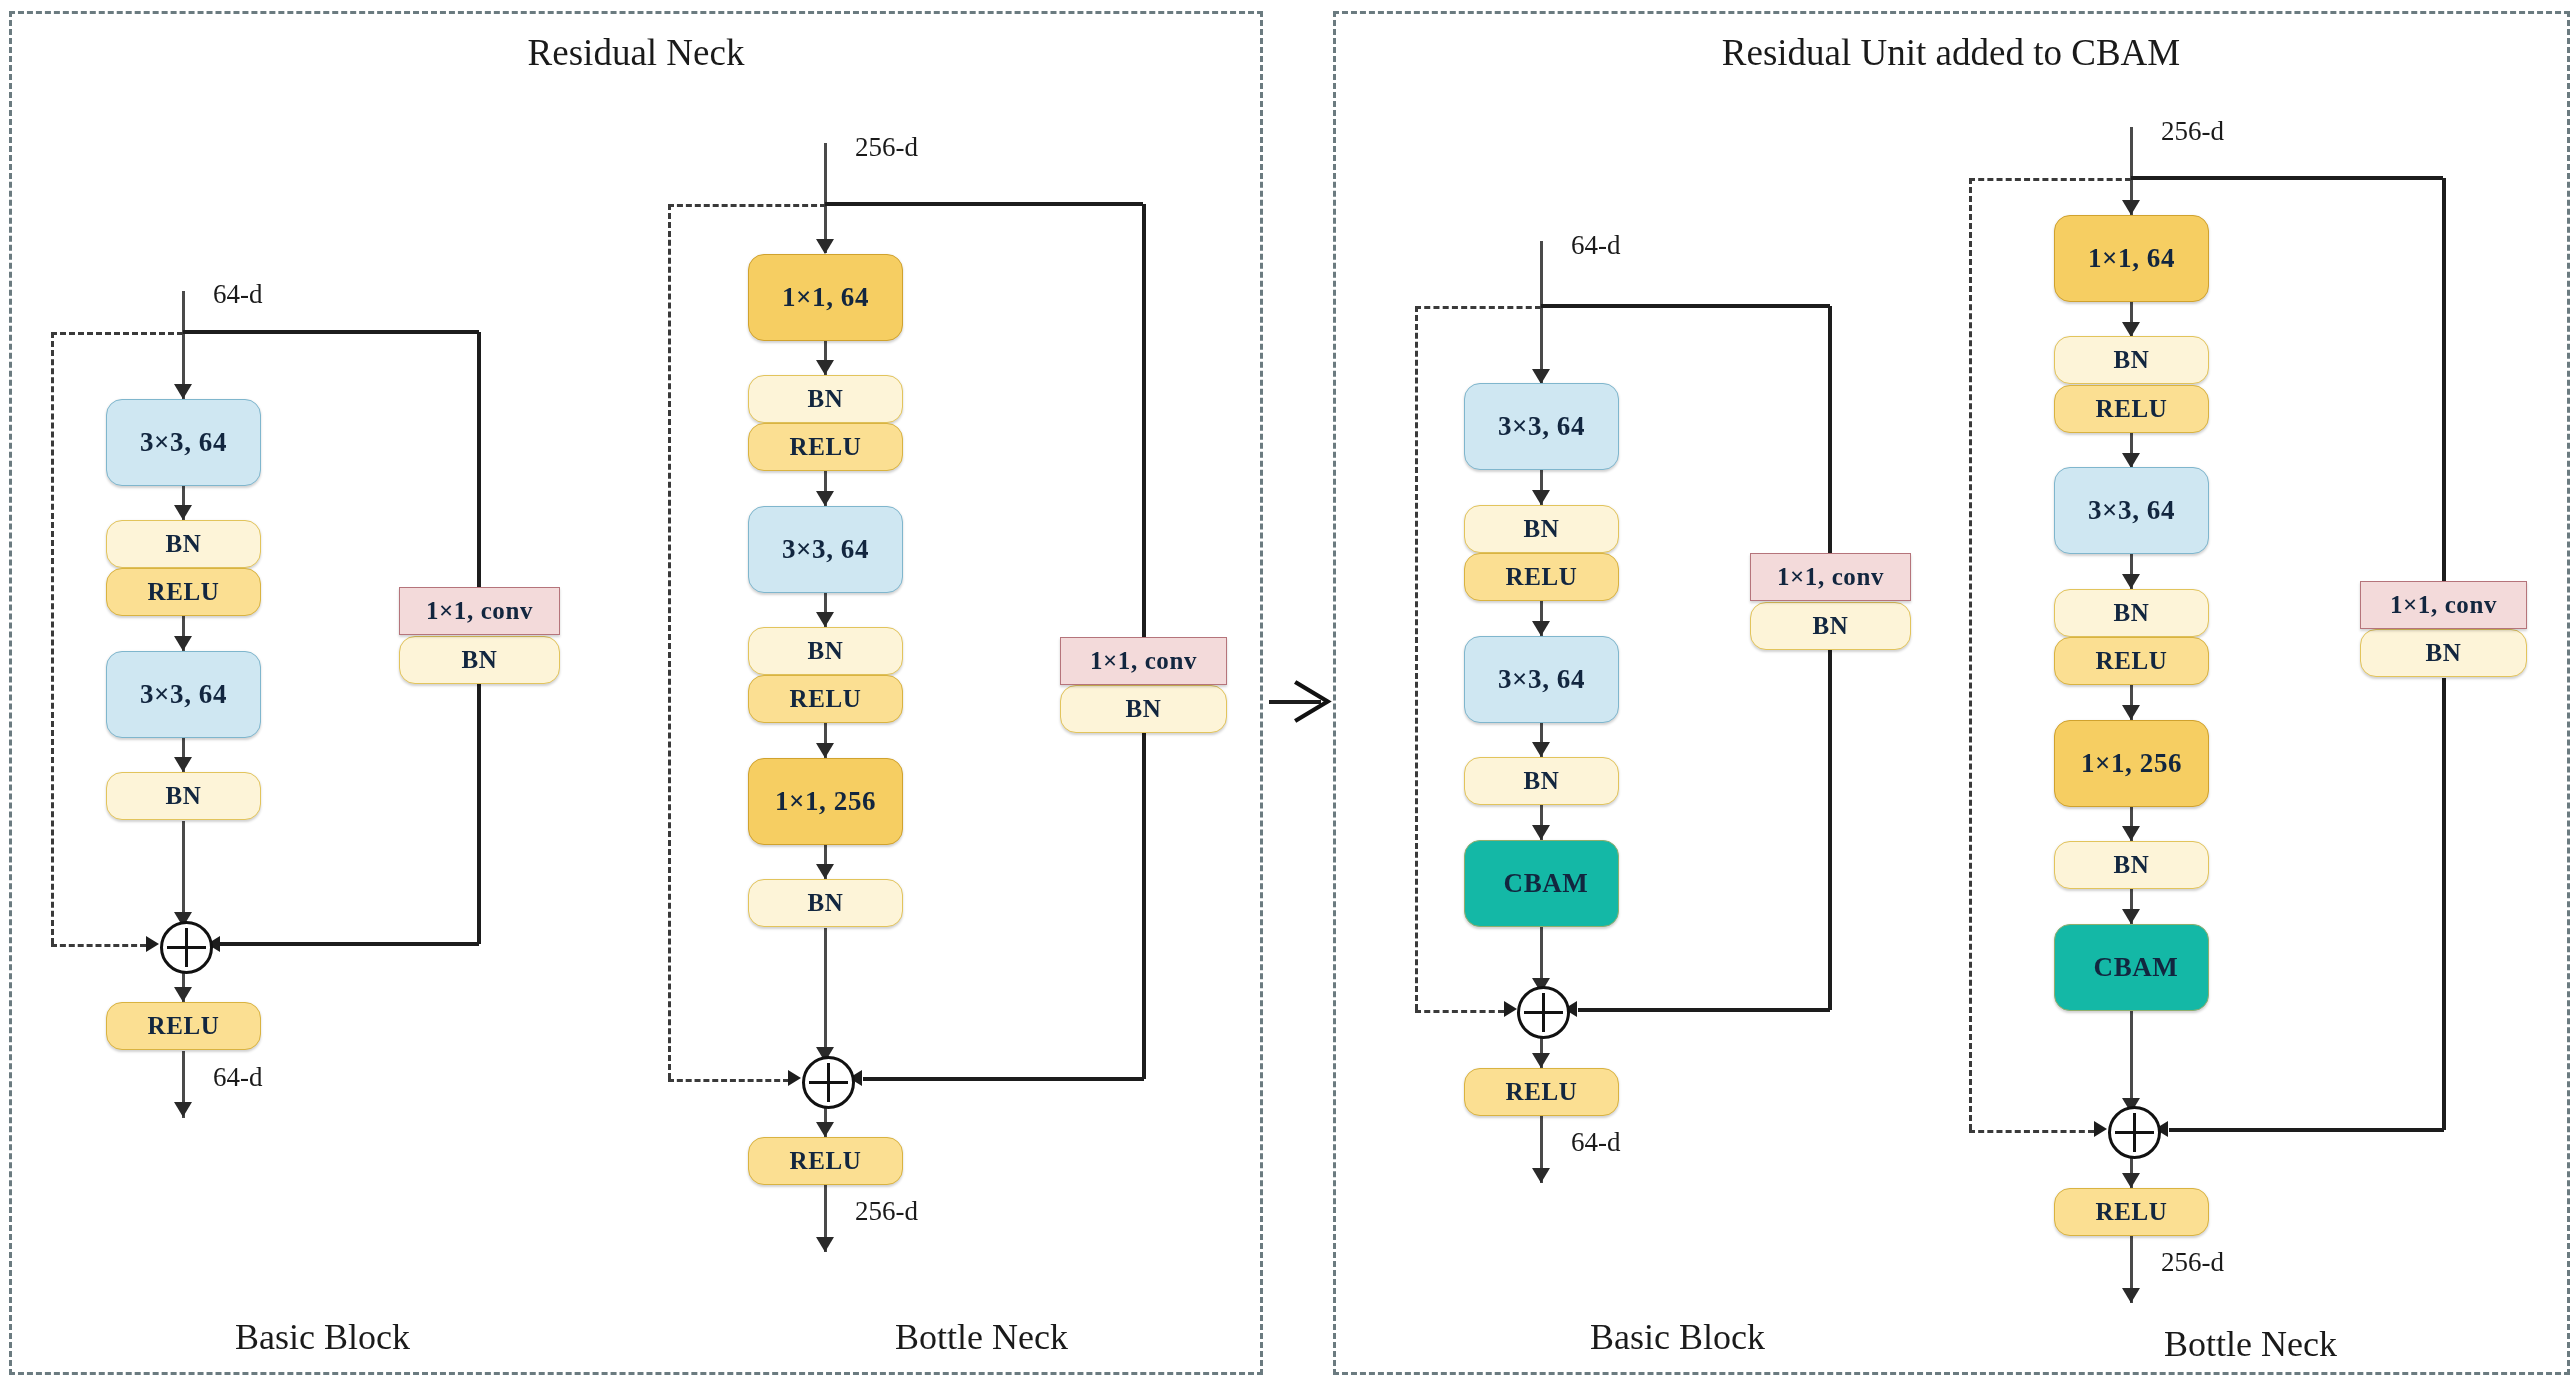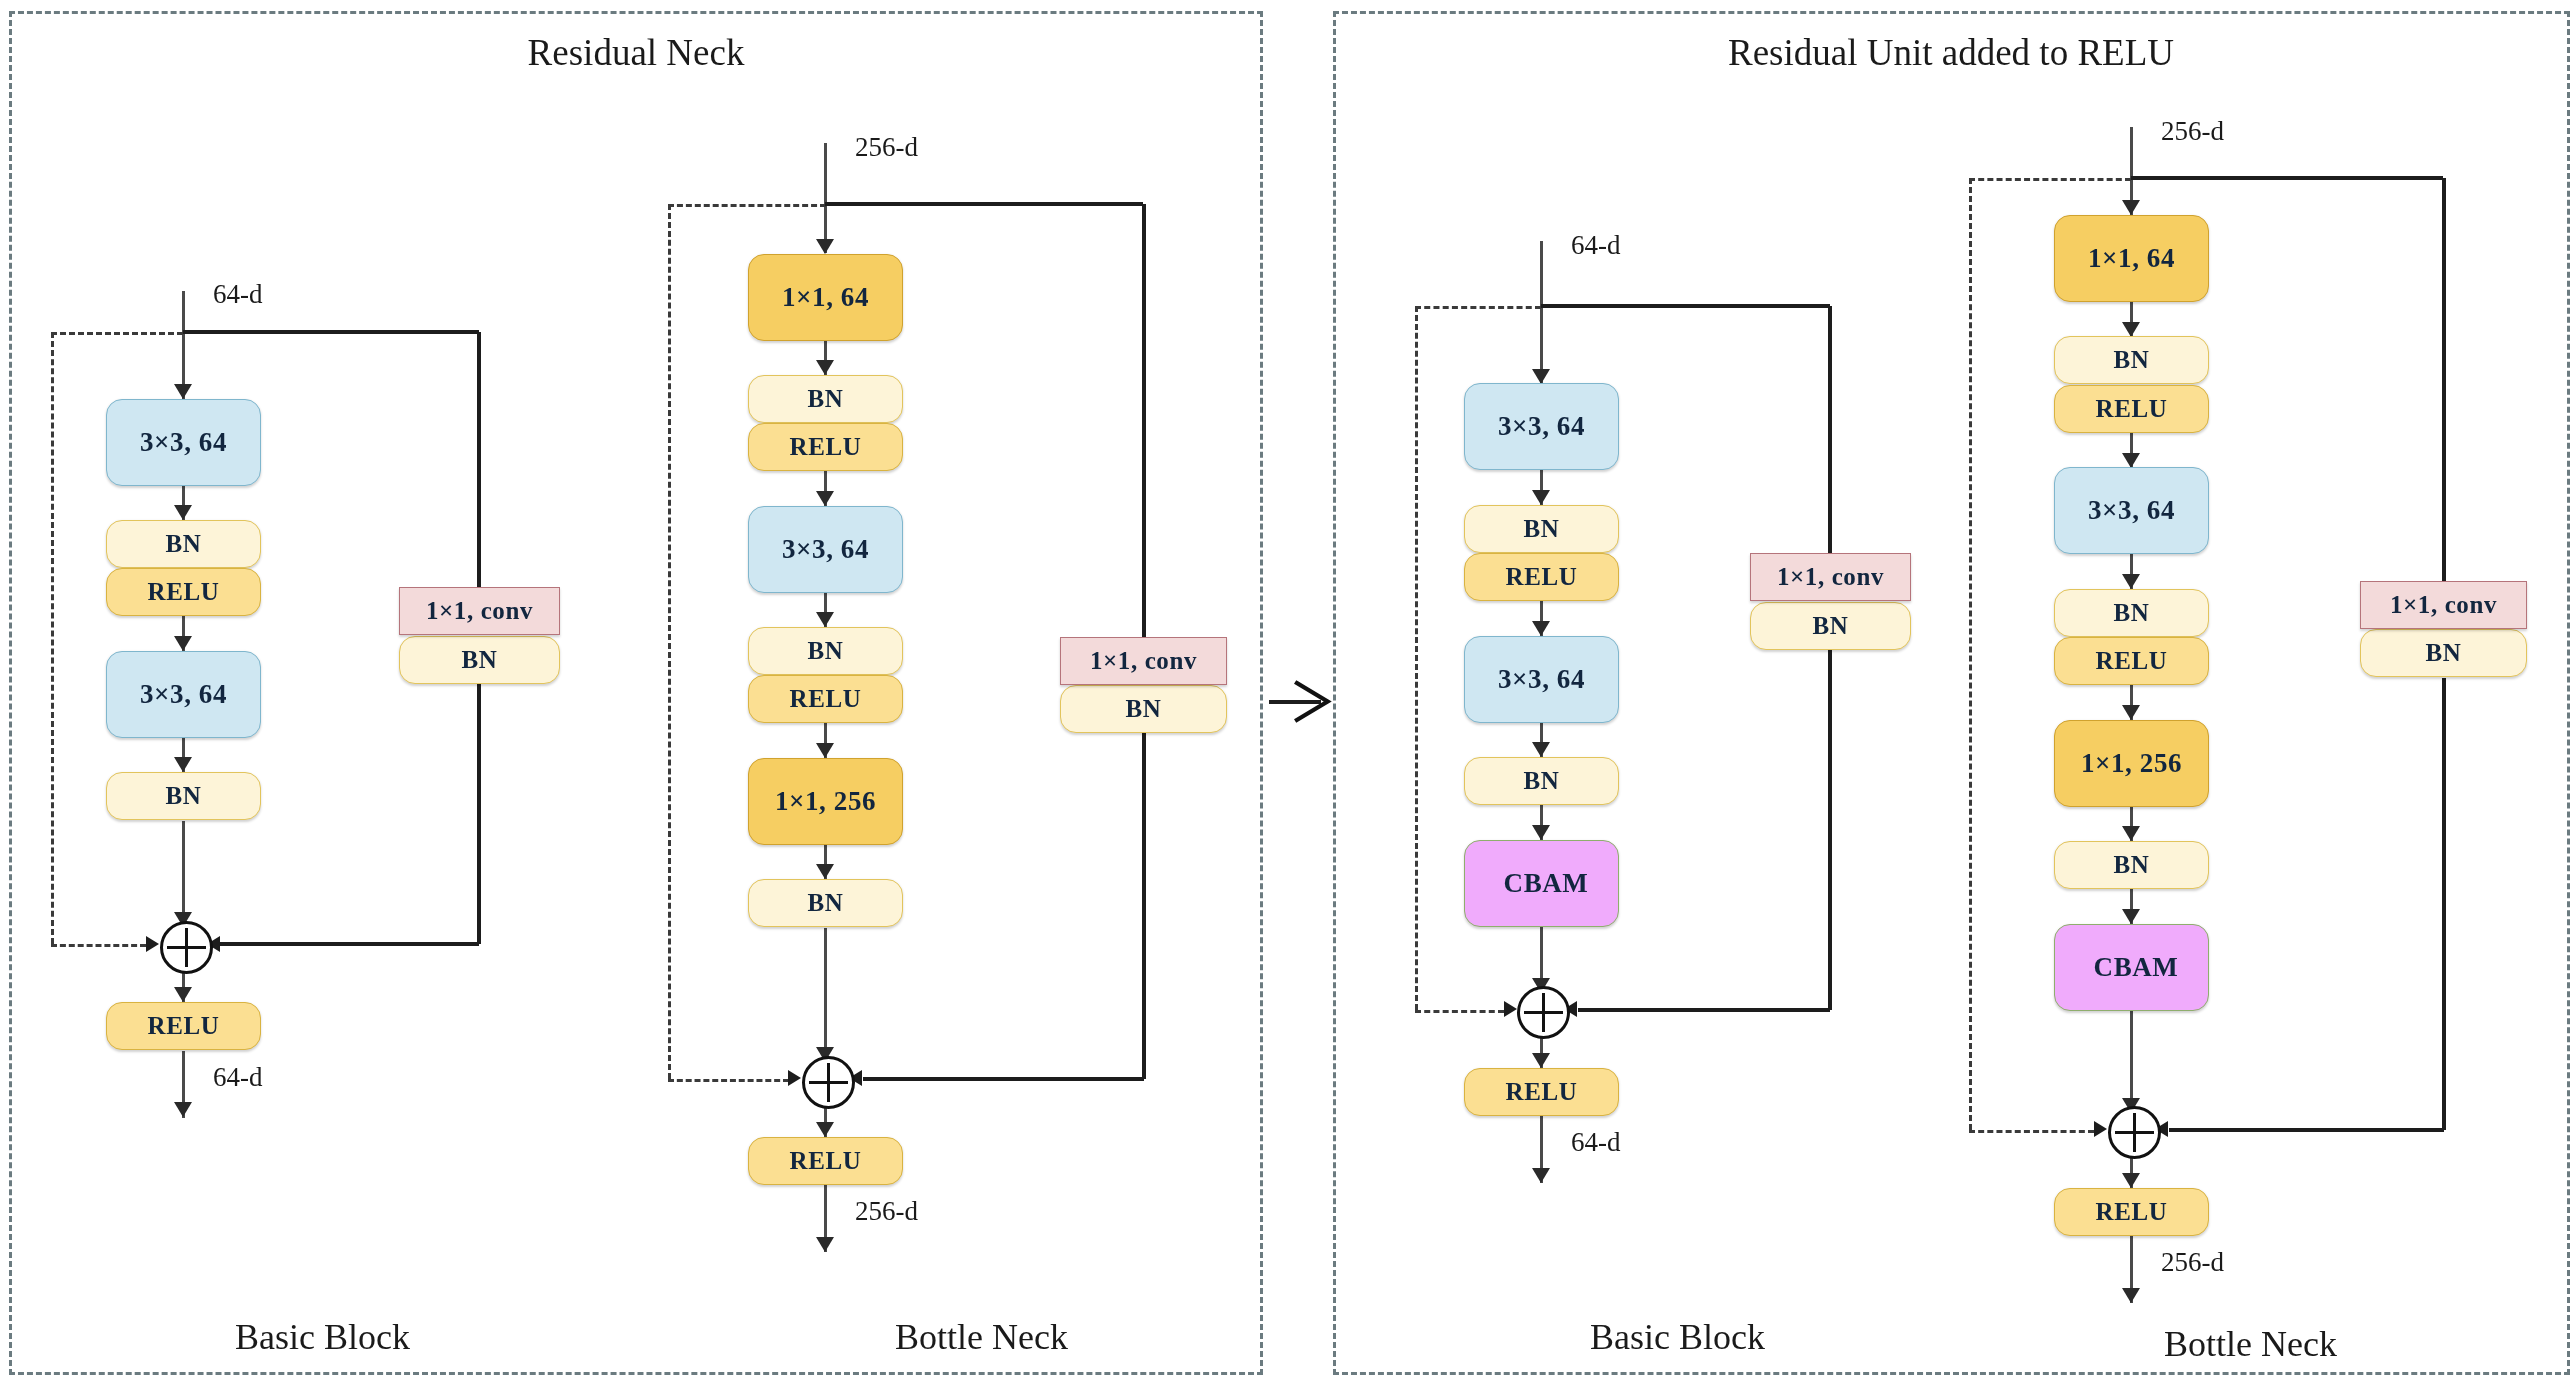--- a/index.html
+++ b/index.html
@@ -47,21 +47,21 @@
     border-radius:16px;
     border:1.9px solid #cfa93a;
     background:#fbe6a2;
     box-shadow:0 1.9px 2.5px rgba(0,0,0,.18);
     z-index:6;
   }
   .nbox.blue{   background:#cfe7f2; border-color:#7fb6cd; }
   .nbox.deep{   background:#f6ce62; border-color:#d0a22e; }
   .nbox.pale{   background:#fdf4d8; border-color:#e2c45c; }
   .nbox.relu{   background:#fbdf92; border-color:#d9b341; }
-  .nbox.green{  background:#f0abfc; border-color:#8fae6d;padding-left:9px; }
+  .nbox.green{  background:#14b8a6; border-color:#8fae6d;padding-left:9px; }
   .nbox.pink{   background:#f3dada; border-color:#b5747b; border-radius:0; }
 
   
   .vline{
     position:absolute;
     width:2.5px;background:#4a4a4a;z-index:2;
   }
   .vline.thick{ width:3.7px;background:#1d1d1d; }
   .hline{
     position:absolute;
@@ -244,21 +244,21 @@
     <div class="vline" style="left:824px;top:1102px;height:35px;"></div>
     <div class="arw-down" style="left:816px;top:1122px;"></div>
     <div class="nbox relu" style="left: 748px; top: 1137px; width: 155px; height: 48px; font-size: 25px;">
       <span>RELU</span>
     </div>
     <div class="vline" style="left:824px;top:1185px;height:67px;"></div>
     <div class="arw-down" style="left:816px;top:1237px;"></div>
     <div class="dimtag" style="left: 855px; top: 1196px;">256-d</div>
     <div class="corner-label" style="left: 895px; top: 1316px;">Bottle Neck</div>
     <div class="panel" style="left:1333px;top:11px;width:1237px;height:1364px;"></div>
-    <div class="panel-title" style="left: 1951px; top: 31px; transform: translateX(-50%);">Residual Unit added to RELU</div>
+    <div class="panel-title" style="left: 1951px; top: 31px; transform: translateX(-50%);">Residual Unit added to CBAM</div>
     <div class="vline" style="left:1540px;top:241px;height:142px;"></div>
     <div class="arw-down" style="left:1532px;top:369px;"></div>
     <div class="dimtag" style="left: 1571px; top: 230px;">64-d</div>
     <div class="dash-h" style="left:1415px;top:306px;width:126px;"></div>
     <div class="dash-v" style="left:1415px;top:306px;height:704px;"></div>
     <div class="dash-h" style="left:1415px;top:1010px;width:89px;"></div>
     <div class="arw-right" style="left:1504px;top:1001px;"></div>
     <div class="hline thick" style="left:1541px;top:304px;width:289px;"></div>
     <div class="vline thick" style="left:1828px;top:306px;height:247px;"></div>
     <div class="nbox pink" style="left: 1750px; top: 553px; width: 161px; height: 48px; font-size: 25px; z-index: 7;">

